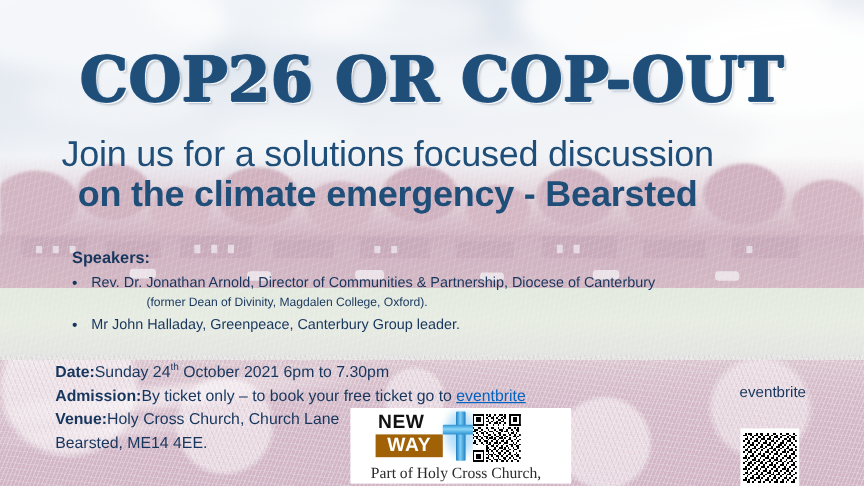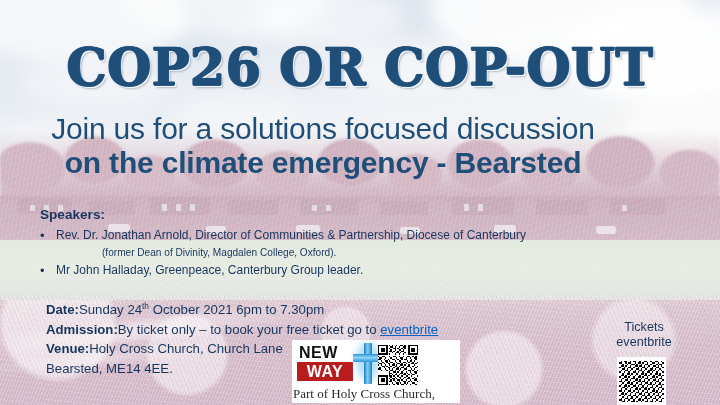--- a/index.html
+++ b/index.html
@@ -151,21 +151,21 @@
     font-weight:400;
     font-size:30px;
     line-height:1.13;
     color:#1F4E79;
     letter-spacing:-0.2px;
   }
   .subtitle .l2{display:block;font-weight:bold;}
 
   
   .body-block{
-    position:absolute;left:40px;top:207px;width:620px;
+    position:absolute;left:60px;top:207px;width:620px;
     color:#17365D;
     font-size:13.2px;
     line-height:1.25;
   }
   .speakers-head{font-weight:700;font-size:13.6px;margin-bottom:3px;color:#17365D;}
   .bullet-row{display:flex;align-items:flex-start;margin-bottom:1px;}
   .bullet-dot{width:16px;flex:0 0 16px;text-align:left;font-size:13px;line-height:1.35;color:#17365D;}
   .bullet-txt{flex:1;font-size:12px;line-height:1.35;color:#17365D;}
   .sub-note{
     margin:1px 0 3px 62px;
@@ -179,31 +179,31 @@
   }
   .details .row{margin-bottom:2px;white-space:nowrap;}
   .details b{font-weight:700;}
   .details sup{font-size:8.4px;vertical-align:super;line-height:0;}
   .evlink{color:#0563C1;text-decoration:underline;}
   .venue-line2{}
 
   
   .logo-card{
     position:absolute;left:292px;top:340px;width:168px;height:63px;
-    background:#ffffff;overflow:hidden;
+    background:#ffffff;overflow:hidden;padding-left:16px;
   }
   .logo-inner{position:relative;width:144px;height:63px;}
   .lw-new{
     position:absolute;left:7px;top:4px;
     font-family:"Liberation Sans", sans-serif;
     font-weight:700;font-size:16px;letter-spacing:.5px;color:#111111;
   }
   .lw-way{
     position:absolute;left:5px;top:22px;width:56px;height:19px;
-    background:#b91c1c;
+    background:#a16207;
     display:flex;align-items:center;justify-content:center;
     font-family:"Liberation Sans", sans-serif;
     font-weight:700;font-size:16px;letter-spacing:.5px;color:#ffffff;
   }
   .cross-wrap{position:absolute;left:58px;top:2px;width:36px;height:42px;}
   .cross-glow{
     position:absolute;left:2px;top:0px;width:32px;height:42px;
     background:radial-gradient(ellipse at 50% 45%,rgba(150,215,255,.95) 0%,rgba(120,195,245,.45) 45%,rgba(255,255,255,0) 72%);
     filter:blur(2px);
   }
@@ -558,21 +558,20 @@
                 <rect x="23" y="28" width="1" height="1"></rect>
                 <rect x="27" y="28" width="1" height="1"></rect>
             </g>
           </svg>
         </div>
         <div class="logo-cap">Part of Holy Cross Church, Bearsted</div>
       </div>
     </div>
 
     <div class="tickets">
-      <div>Tickets</div>
       <div>eventbrite</div>
     </div>
 
     <div class="qr-right qr">
       <svg viewBox="0 0 29 29" shape-rendering="crispEdges">
         <rect width="29" height="29" fill="#ffffff"></rect>
         <g fill="#000000">
           <rect x="1" y="1" width="1" height="1"></rect>
             <rect x="3" y="1" width="2" height="1"></rect>
             <rect x="7" y="1" width="1" height="1"></rect>

